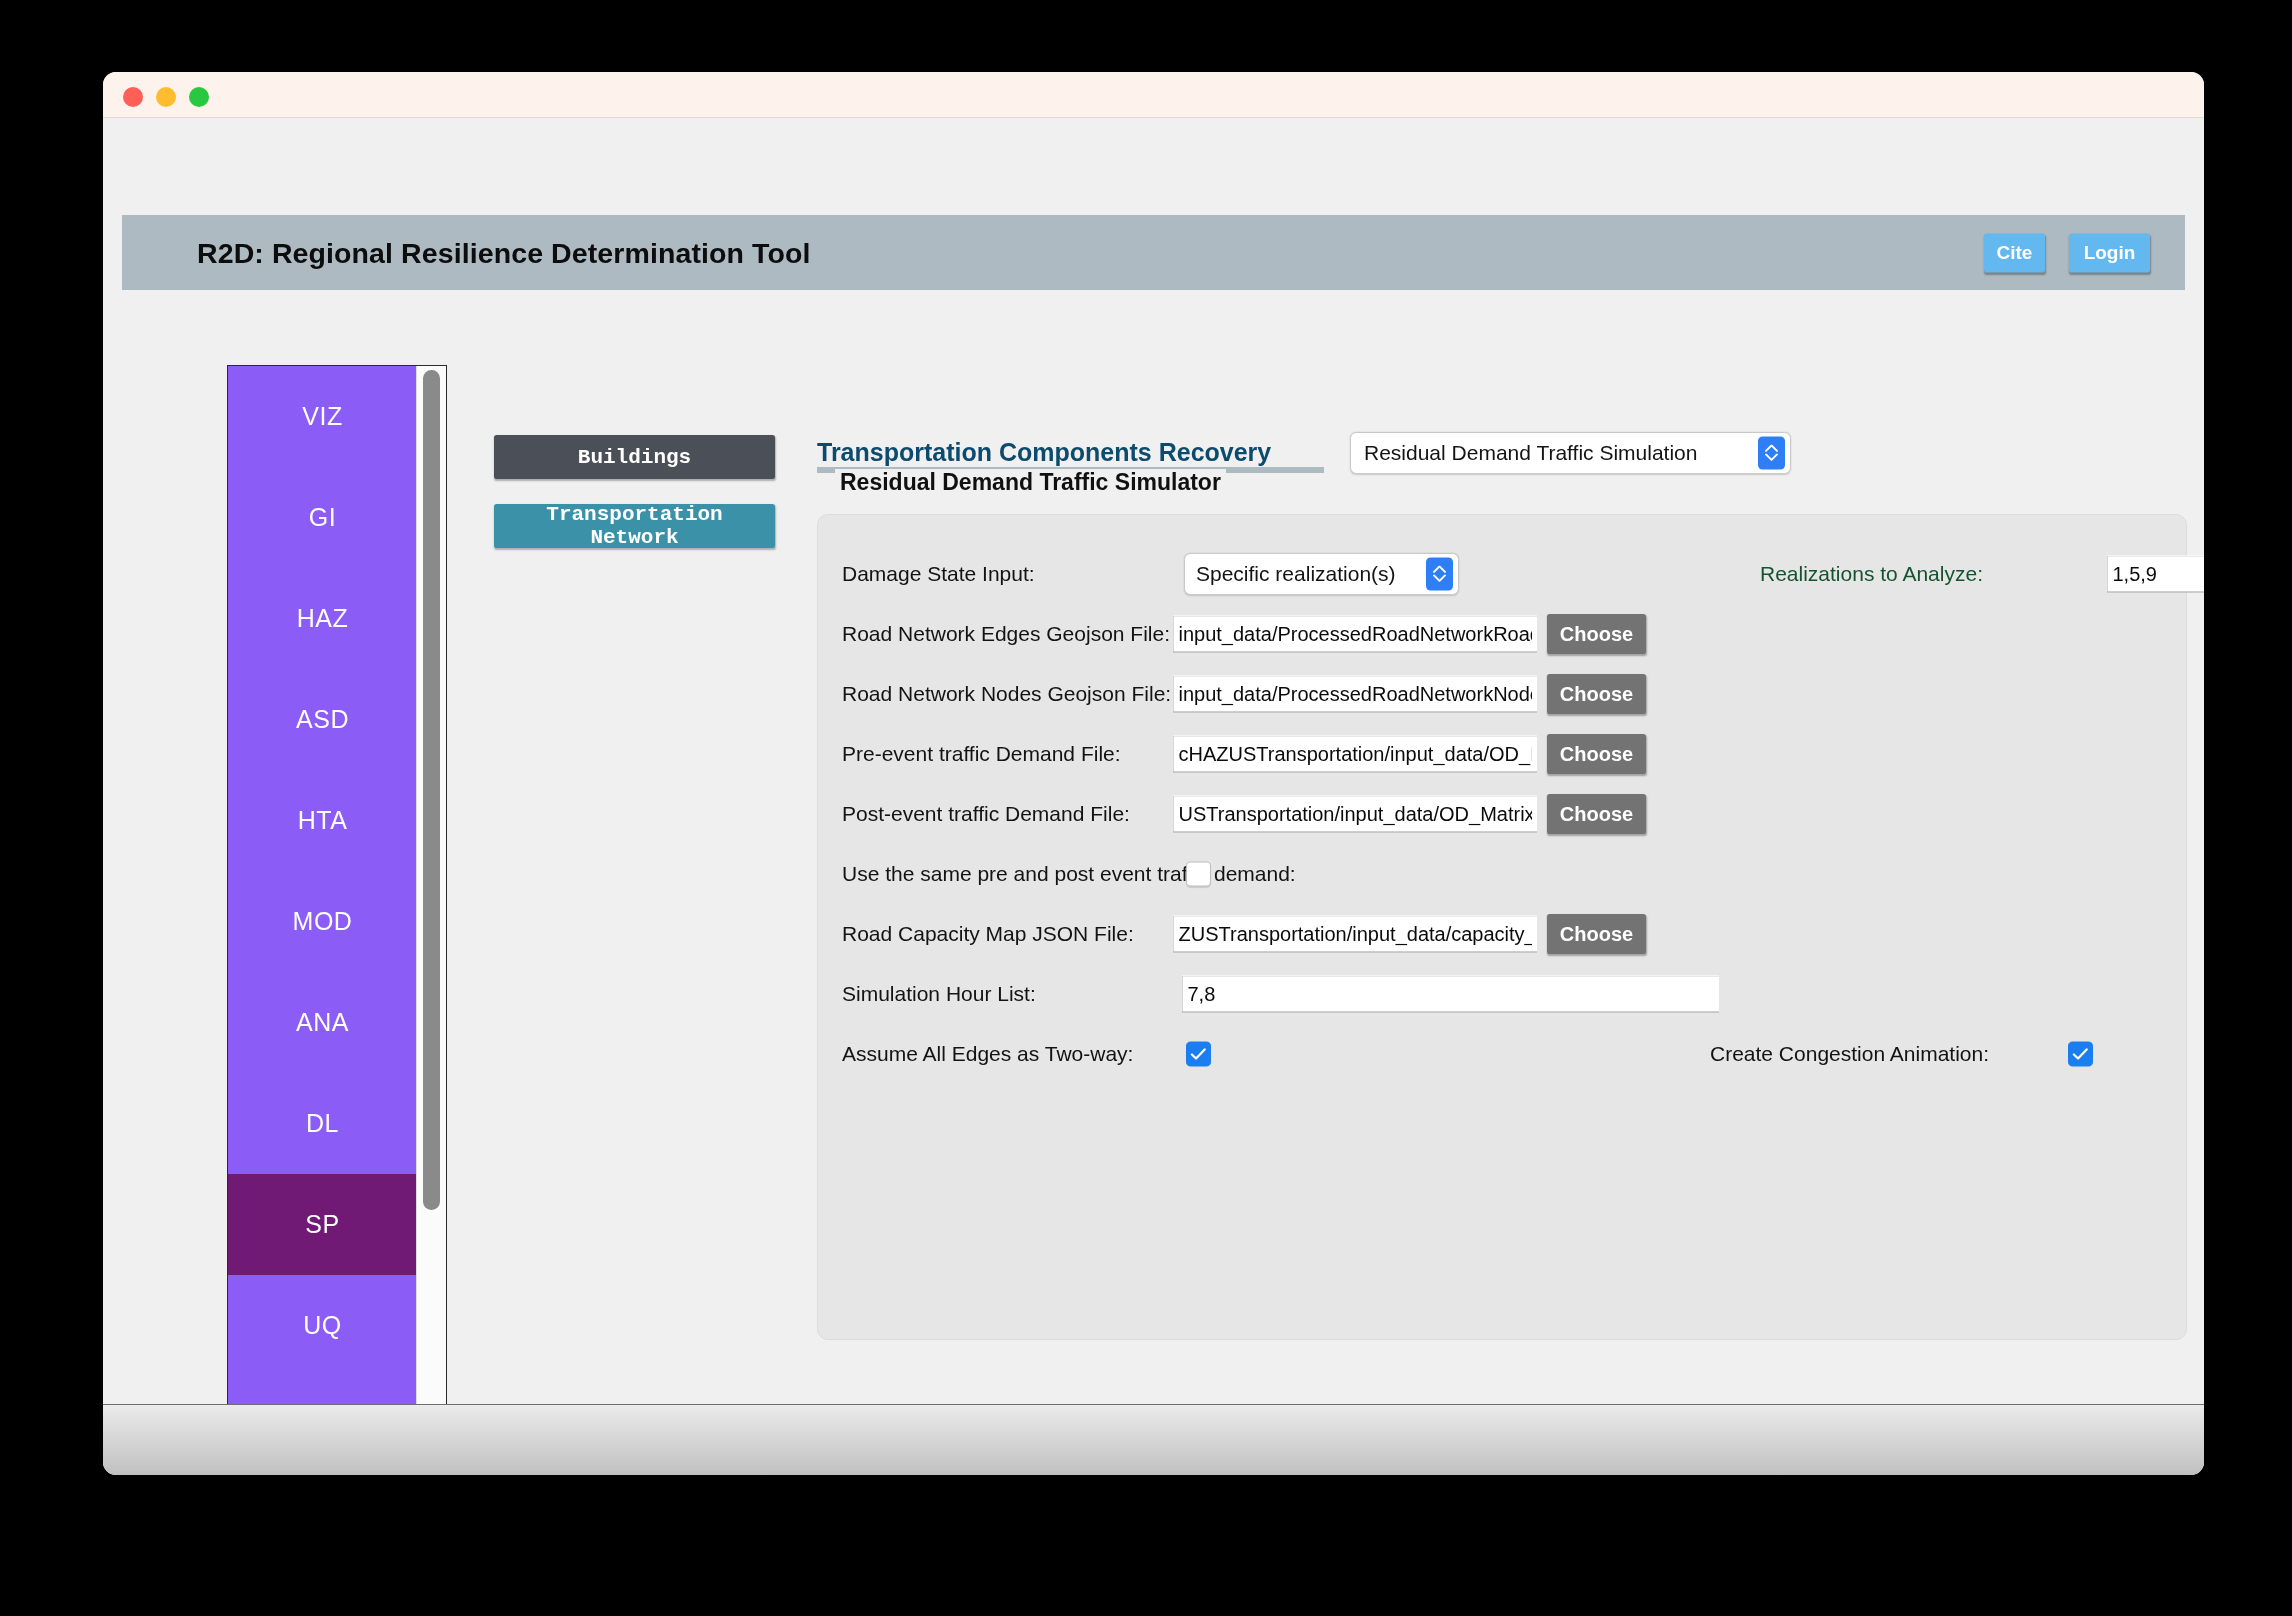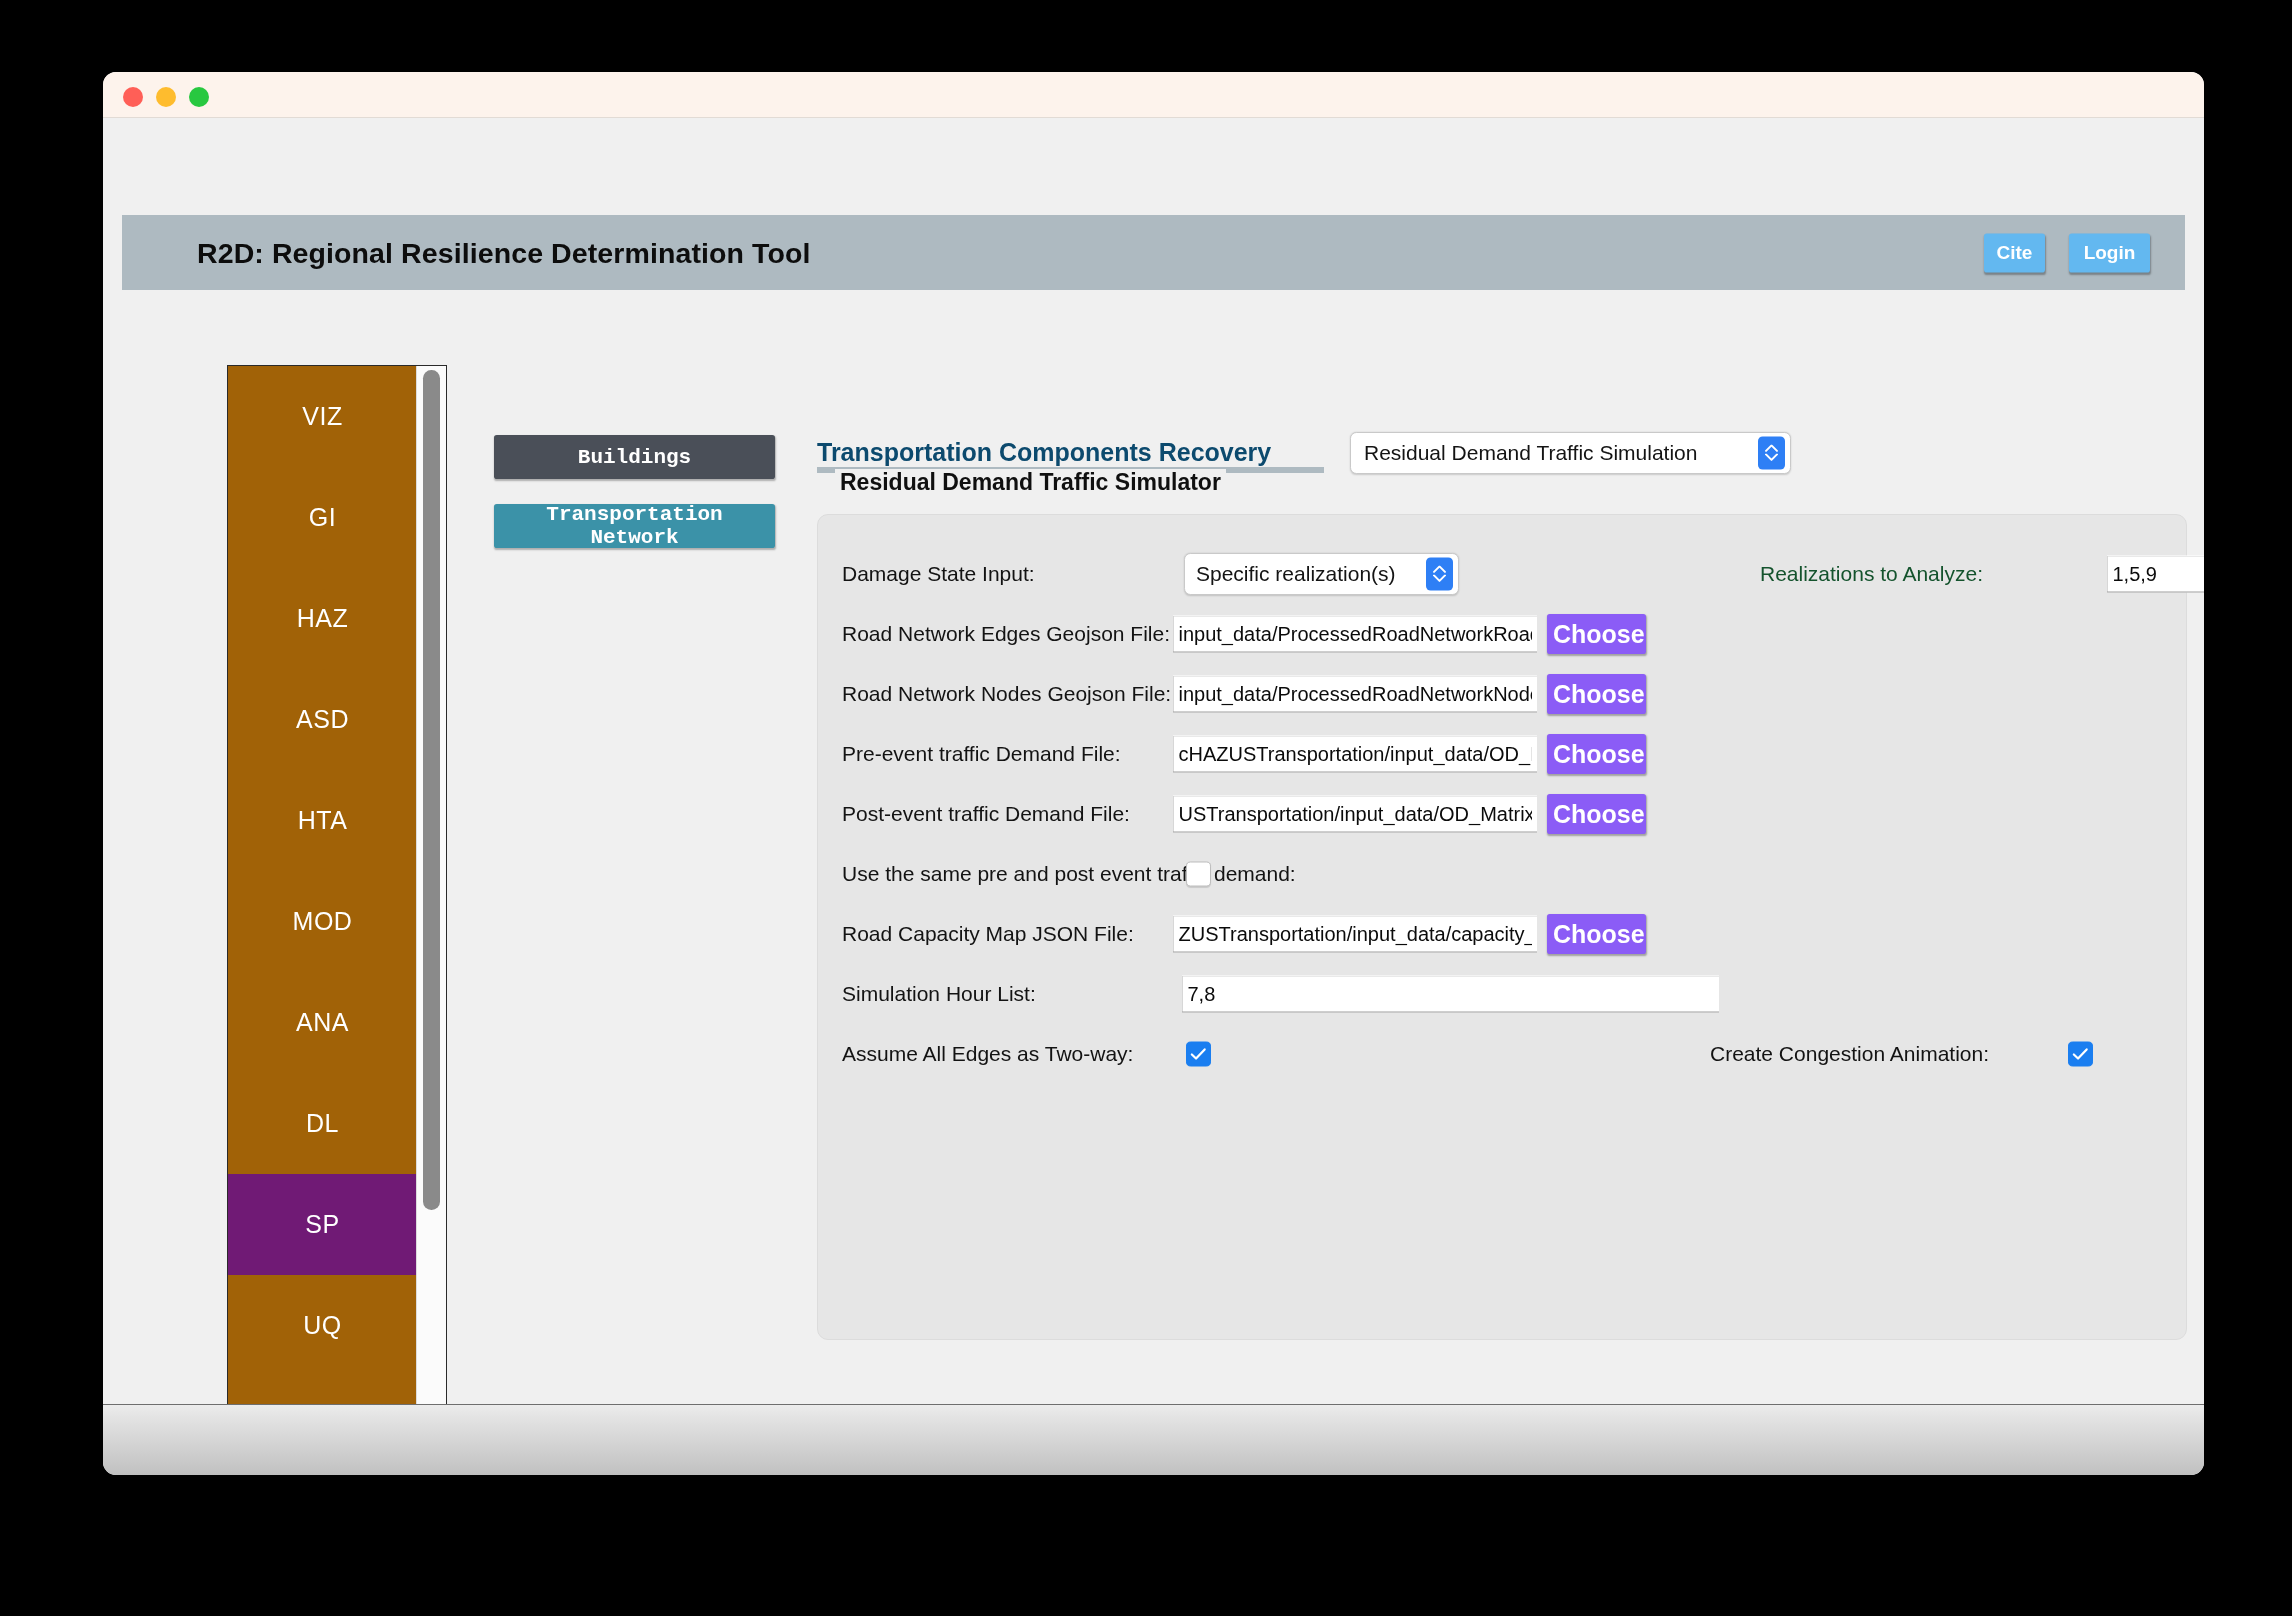--- a/index.html
+++ b/index.html
@@ -137,21 +137,21 @@
   }
   .side-item {
     width: 100%;
     height: 101px;
     display: flex;
     align-items: center;
     justify-content: center;
     color: #ffffff;
     font-size: 25px;
     letter-spacing: 0.5px;
-    background: #a16207;
+    background: #8b5cf6;
     cursor: pointer;
     box-sizing: border-box;
   }
   .side-item.active { background: #701a75; }
 
   .scroll-track {
     position: absolute;
     right: 0;
     top: 0;
     width: 30px;
@@ -324,23 +324,23 @@
     outline: none;
   }
   .path-txt { left: 331px; width: 364px; }
   .choose {
     position: absolute;
     left: 705px;
     top: 50%;
     transform: translateY(-50%);
     width: 99px;
     height: 40px;
-    background: #8b5cf6;
+    background: #737373;
     color: #ffffff;
-    font-size: 25px;
+    font-size: 20px;
     font-weight: bold;
     border: none;
     border-radius: 2.8px;
     box-shadow: 0.9px 1.8px 1.8px rgba(0,0,0,0.30);
     cursor: pointer;
     font-family: "Liberation Sans", sans-serif;
   }
 
   .ds-select {
     position: absolute;

